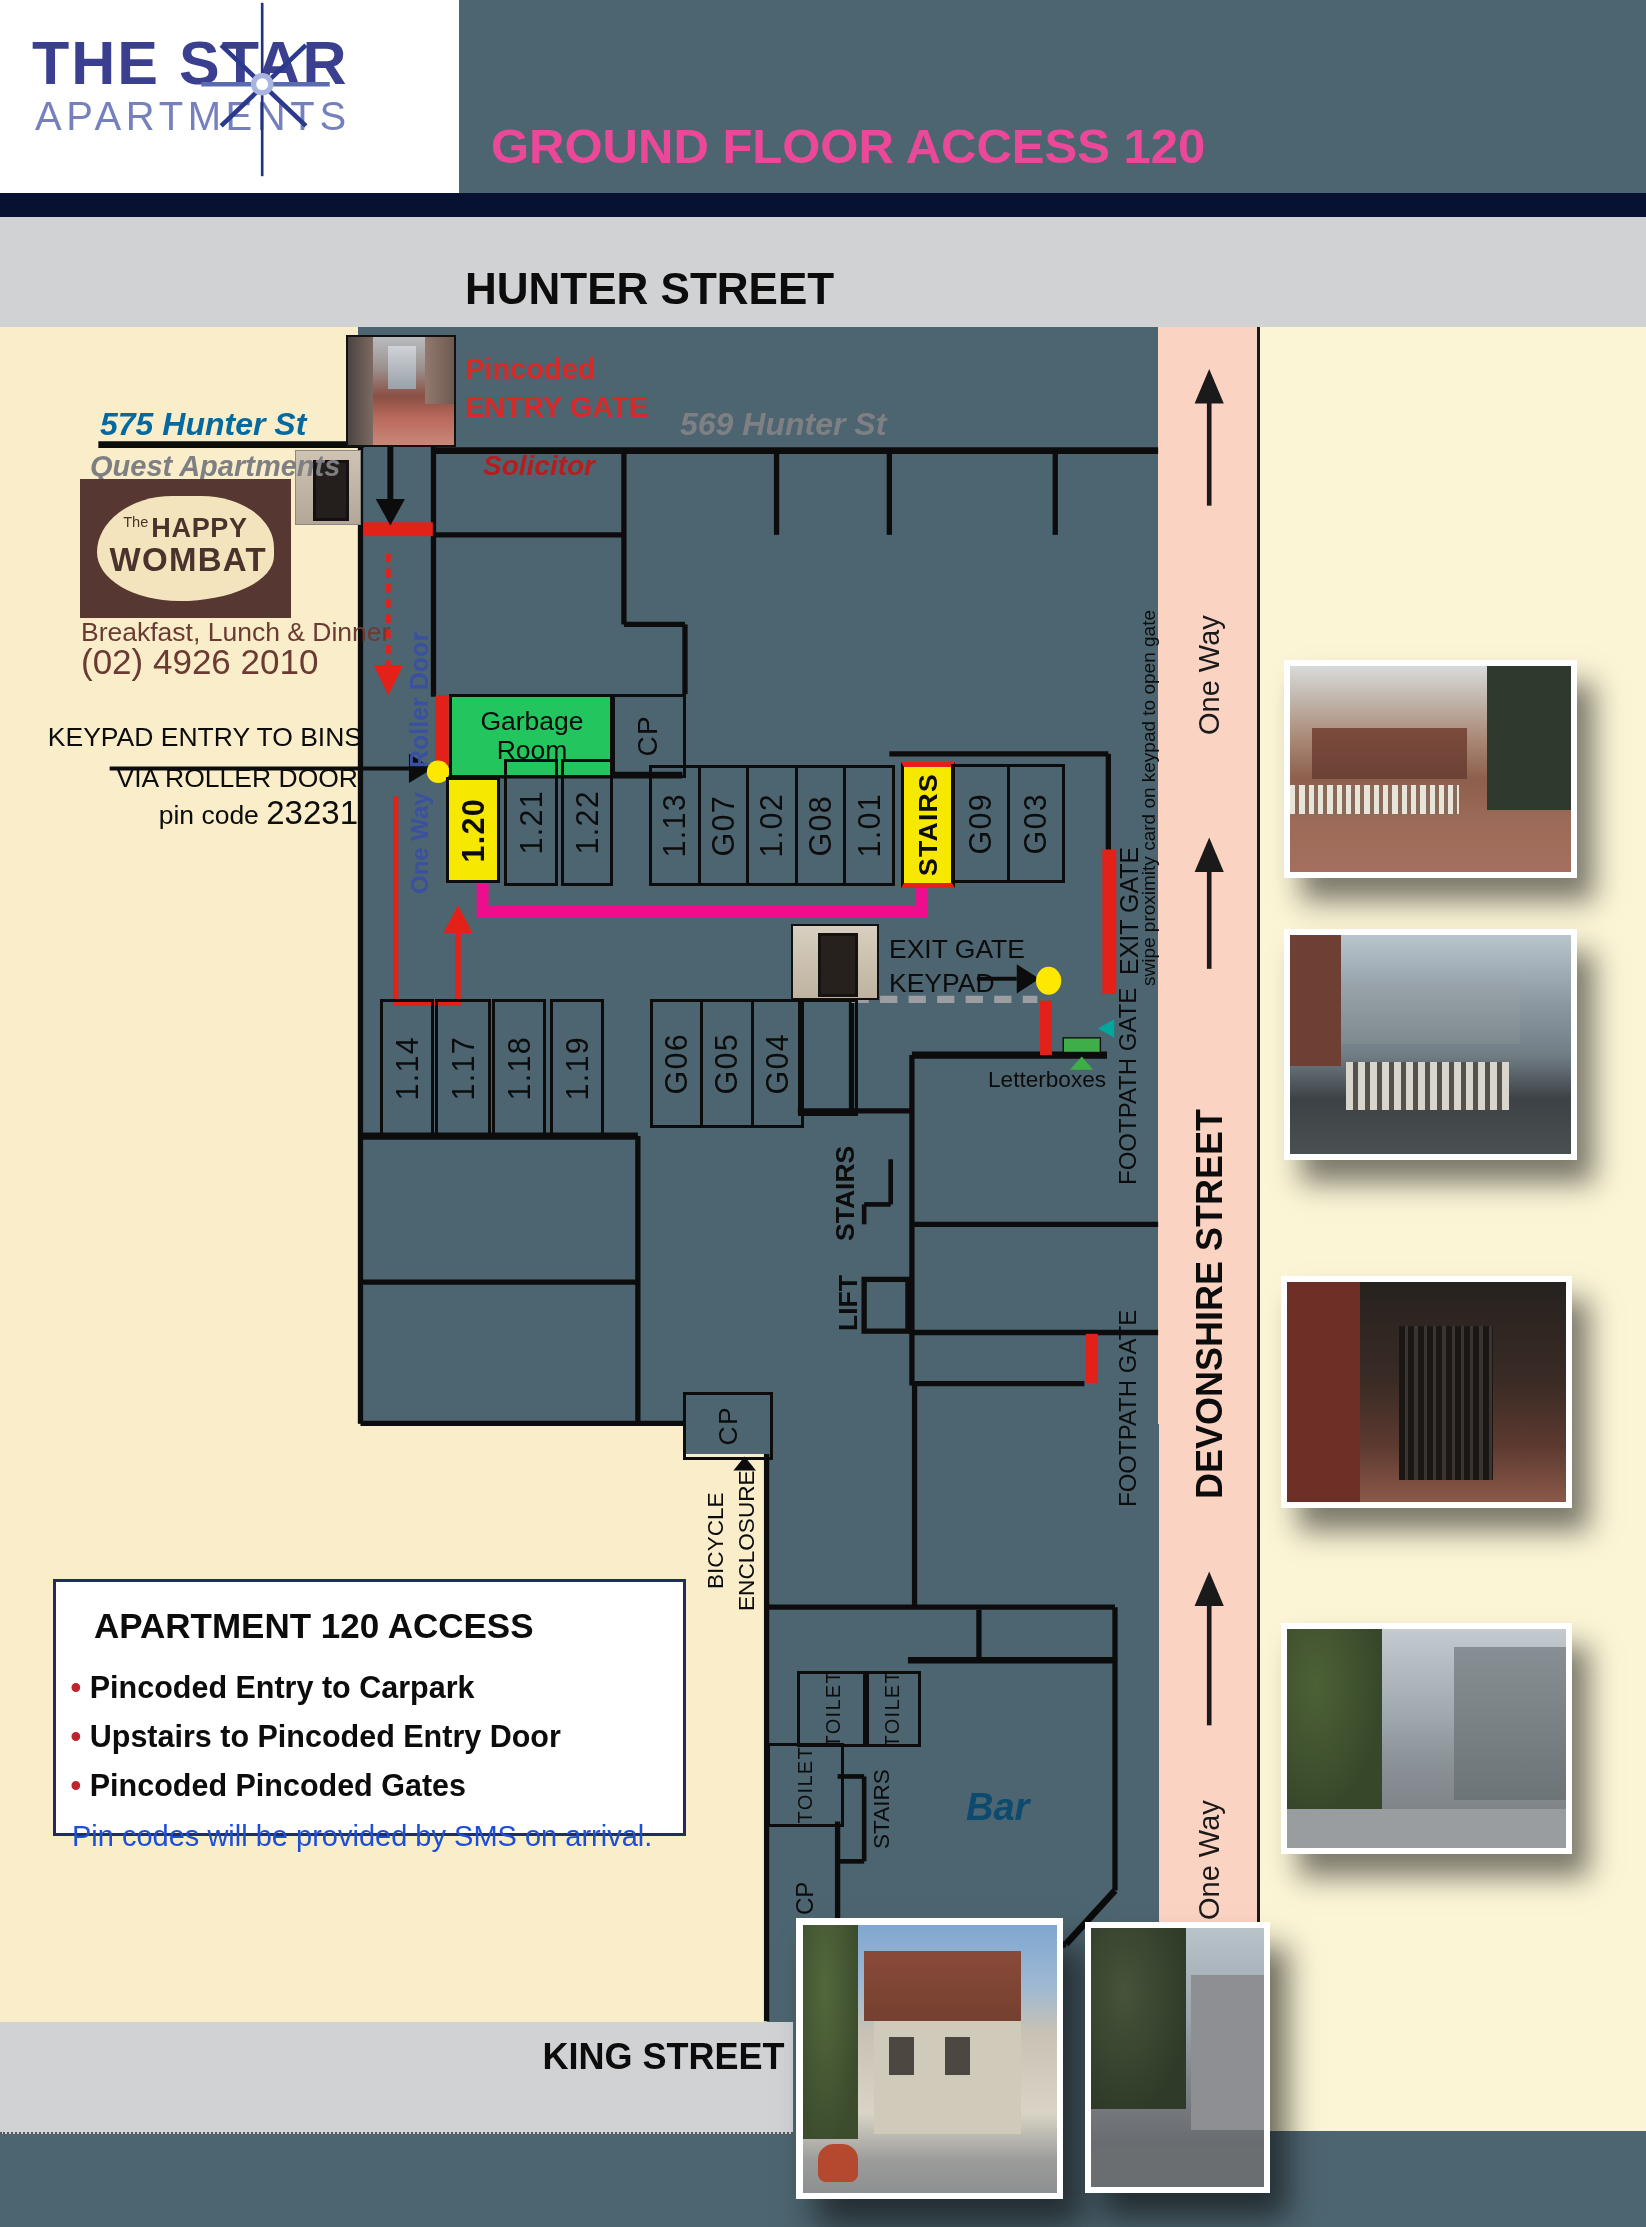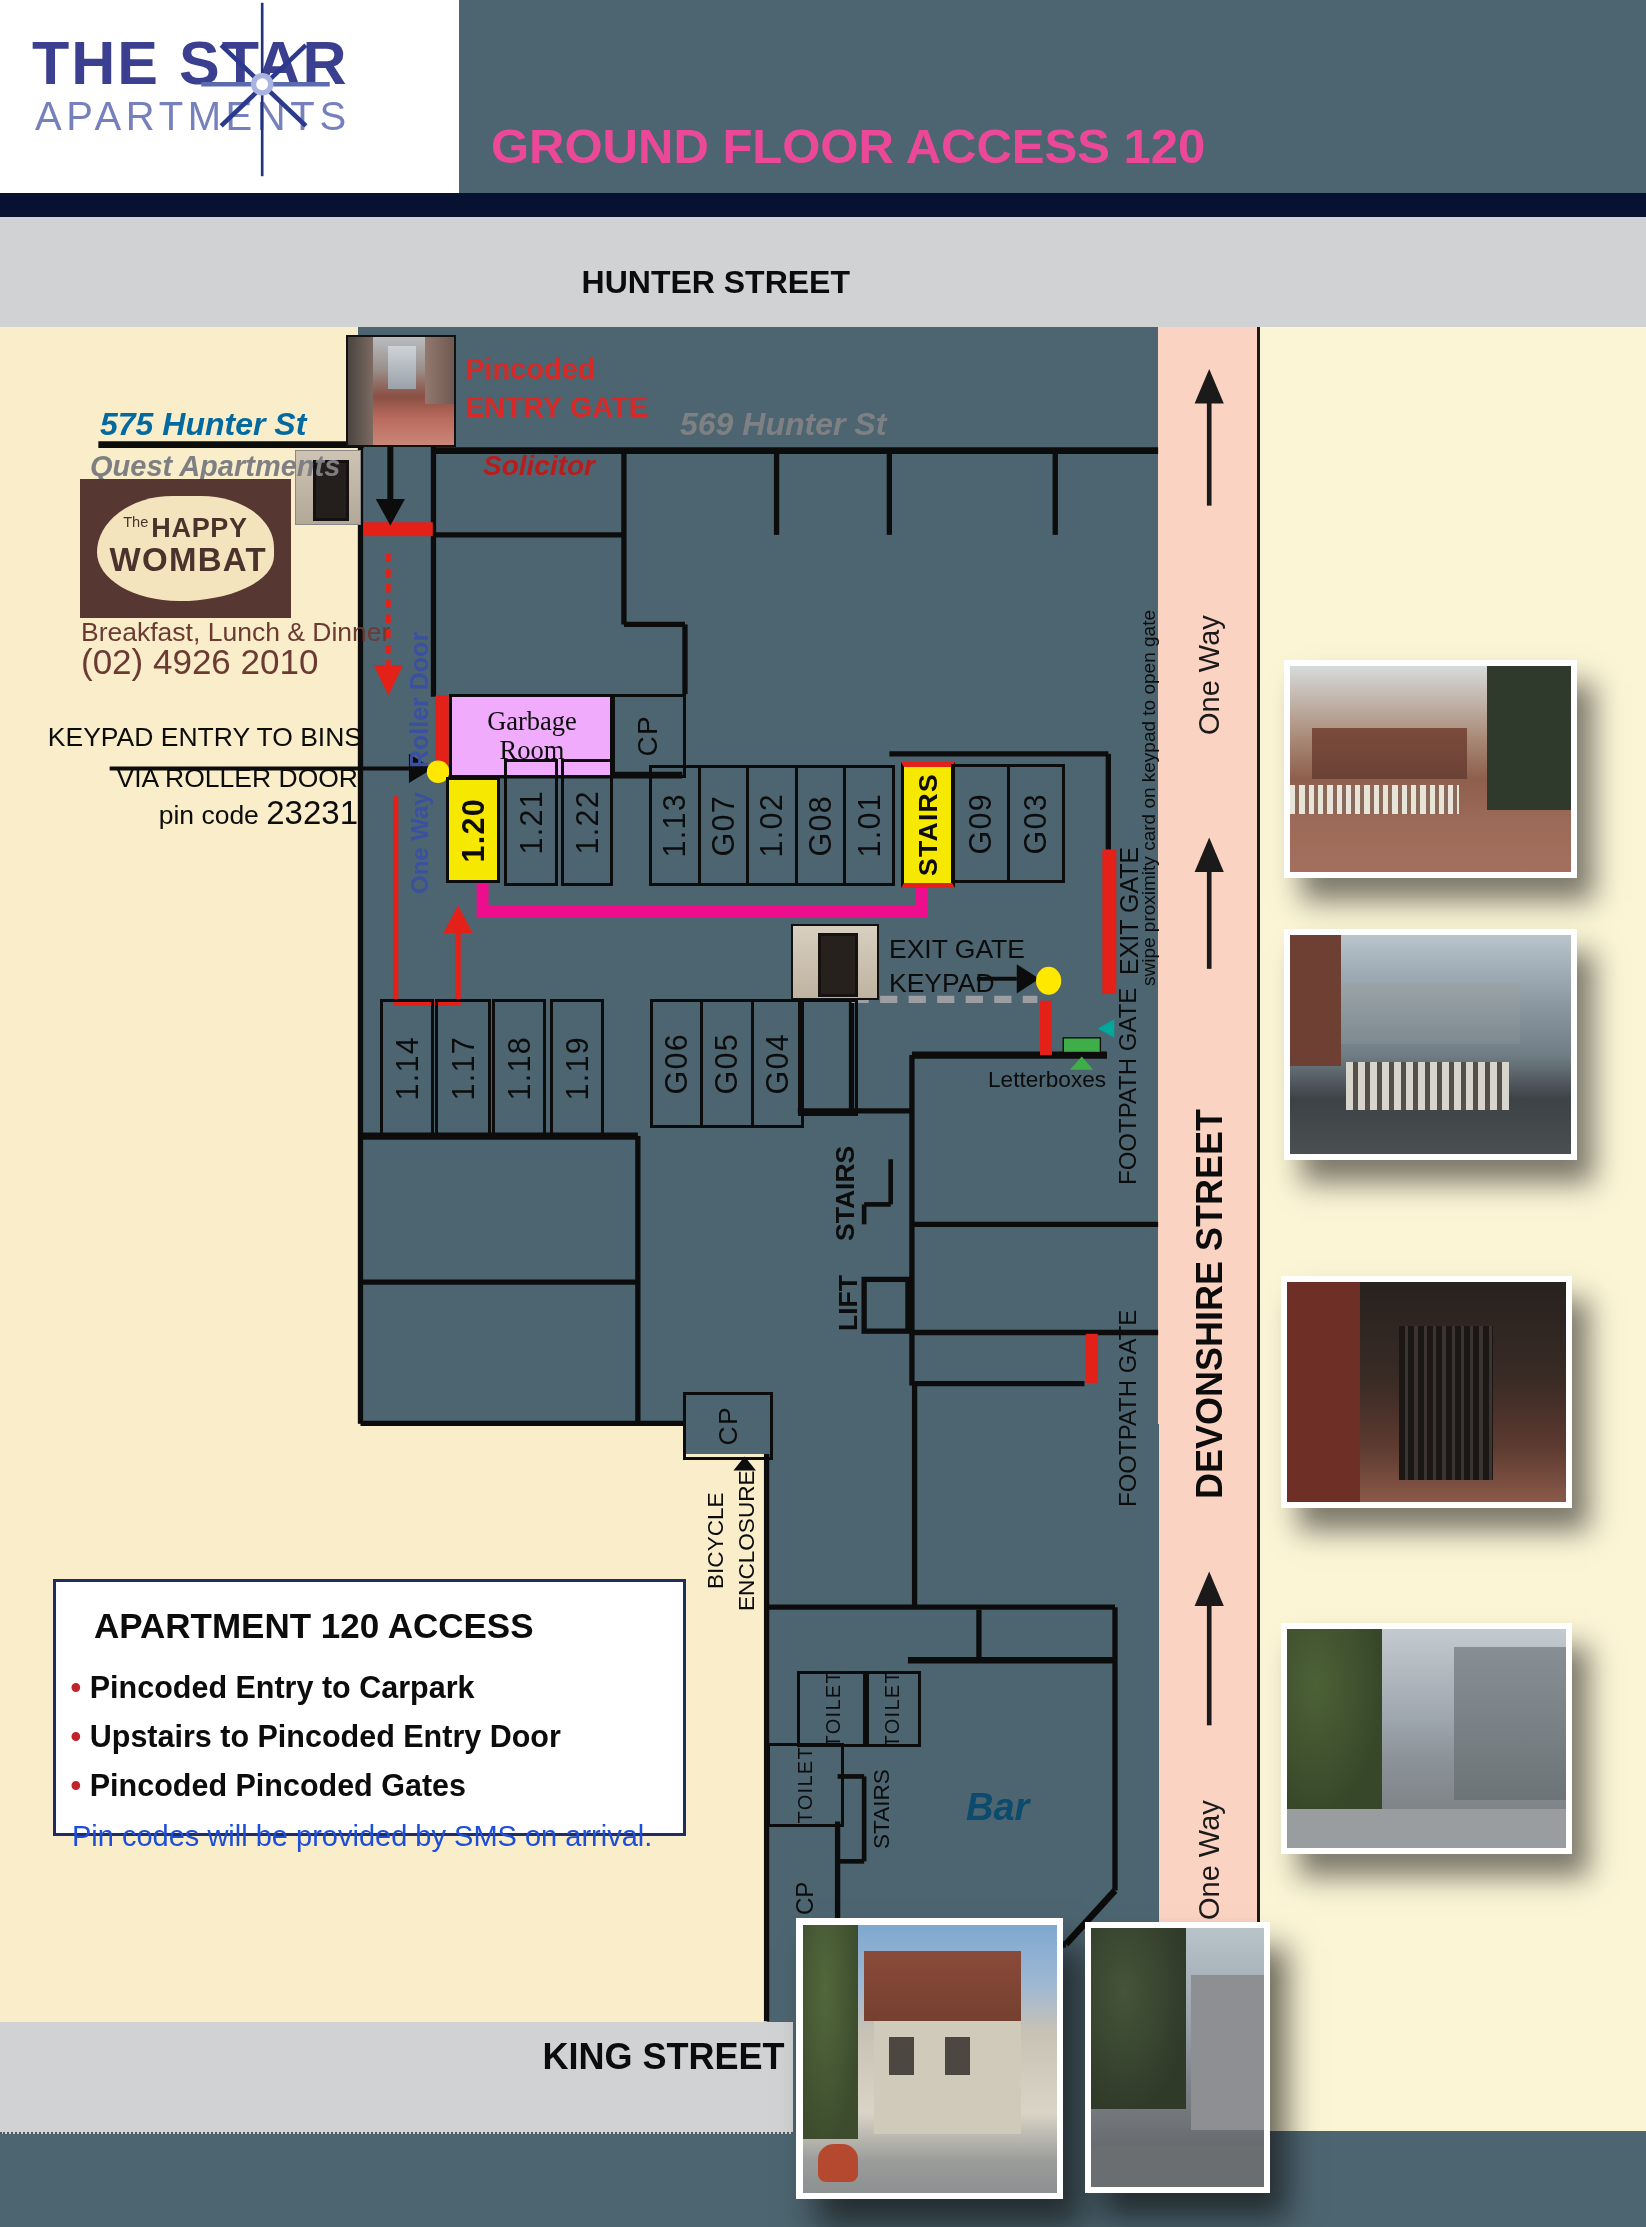--- a/index.html
+++ b/index.html
@@ -36,21 +36,21 @@
     <line x1="38" y1="190" x2="166" y2="68" stroke="#2b3a8c" stroke-width="7"></line>
     <circle cx="100" cy="127" r="17" fill="#aab4e0"></circle>
     <circle cx="100" cy="127" r="9" fill="#ffffff"></circle>
   </svg>
 
   <div class="htext" style="left:491px;top:118px;font-size:49px;font-weight:bold;color:#ec4899;">GROUND FLOOR ACCESS 120</div>
 
   <div class="abs" style="left:0;top:193px;width:1646px;height:24px;background:#071132;"></div>
 
   <div class="abs" style="left:0;top:217px;width:1646px;height:110px;background:#d1d2d4;"></div>
-  <div class="htext" style="left:465px;top:264px;width:385px;text-align:right;font-size:32px;font-weight:bold;color:#0c0c0c;">HUNTER STREET</div>
+  <div class="htext" style="left:465px;top:264px;width:385px;text-align:left;font-size:44px;font-weight:bold;color:#0c0c0c;">HUNTER STREET</div>
 
   <div class="abs" style="left:0;top:327px;width:1158px;height:1805px;background:#f9edca;"></div>
   <div class="abs" style="left:1158px;top:327px;width:99px;height:1805px;background:#fbd3c3;"></div>
   <div class="abs" style="left:1257px;top:327px;width:3.3px;height:1805px;background:#1a1a1a;"></div>
   <div class="abs" style="left:1260px;top:327px;width:386px;height:1805px;background:#fbf5d6;"></div>
 
   <div class="abs" style="left:358px;top:327px;width:800px;height:1097px;background:#4d6570;"></div>
   <div class="abs" style="left:683px;top:1392px;width:84px;height:62px;background:#4d6570;"></div>
   <div class="abs" style="left:767px;top:1424px;width:392px;height:184px;background:#4d6570;"></div>
   <div class="abs" style="left:767px;top:1608px;width:392px;height:524px;background:#4d6570;"></div>
@@ -243,22 +243,22 @@
     <div>Pincoded</div>
     <div>ENTRY GATE</div>
   </div>
 
   <div class="htext" style="left:680px;top:406px;font-size:32px;font-weight:bold;font-style:italic;color:#7f8083;">569 Hunter St</div>
   <div class="htext" style="left:483px;top:450px;font-size:28px;font-weight:bold;font-style:italic;color:#b91c1c;">Solicitor</div>
 
   <div class="vtext" style="left:404px;top:641px;width:30.5px;height:117px;font-size:25px;font-weight:bold;color:#3a50a0;">Roller Door</div>
   <div class="vtext" style="left:405px;top:799px;width:29px;height:88px;font-size:24px;font-weight:bold;color:#3a50a0;">One Way</div>
 
-  <div class="abs" style="left:449px;top:694px;width:160px;height:78px;background:#f0abfc;border:3.3px solid #0c0c0c;
-              display:flex;flex-direction:column;align-items:center;justify-content:center;line-height:1.1;font-family:Liberation Serif, serif;">
+  <div class="abs" style="left:449px;top:694px;width:160px;height:78px;background:#22c55e;border:3.3px solid #0c0c0c;
+              display:flex;flex-direction:column;align-items:center;justify-content:center;line-height:1.1;">
     <div style="font-size:26.5px;color:#0c0c0c;">Garbage</div>
     <div style="font-size:26.5px;color:#0c0c0c;">Room</div>
   </div>
 
   <div class="ubox" style="left:610px;top:694px;width:70px;height:78px;">
     <span class="ulabel" style="font-size:28px;">CP</span>
   </div>
 
   <div class="ubox" style="left:446px;top:777px;width:48px;height:100px;background:#f7e800;">
     <span class="ulabel" style="font-weight:bold;">1.20</span>

